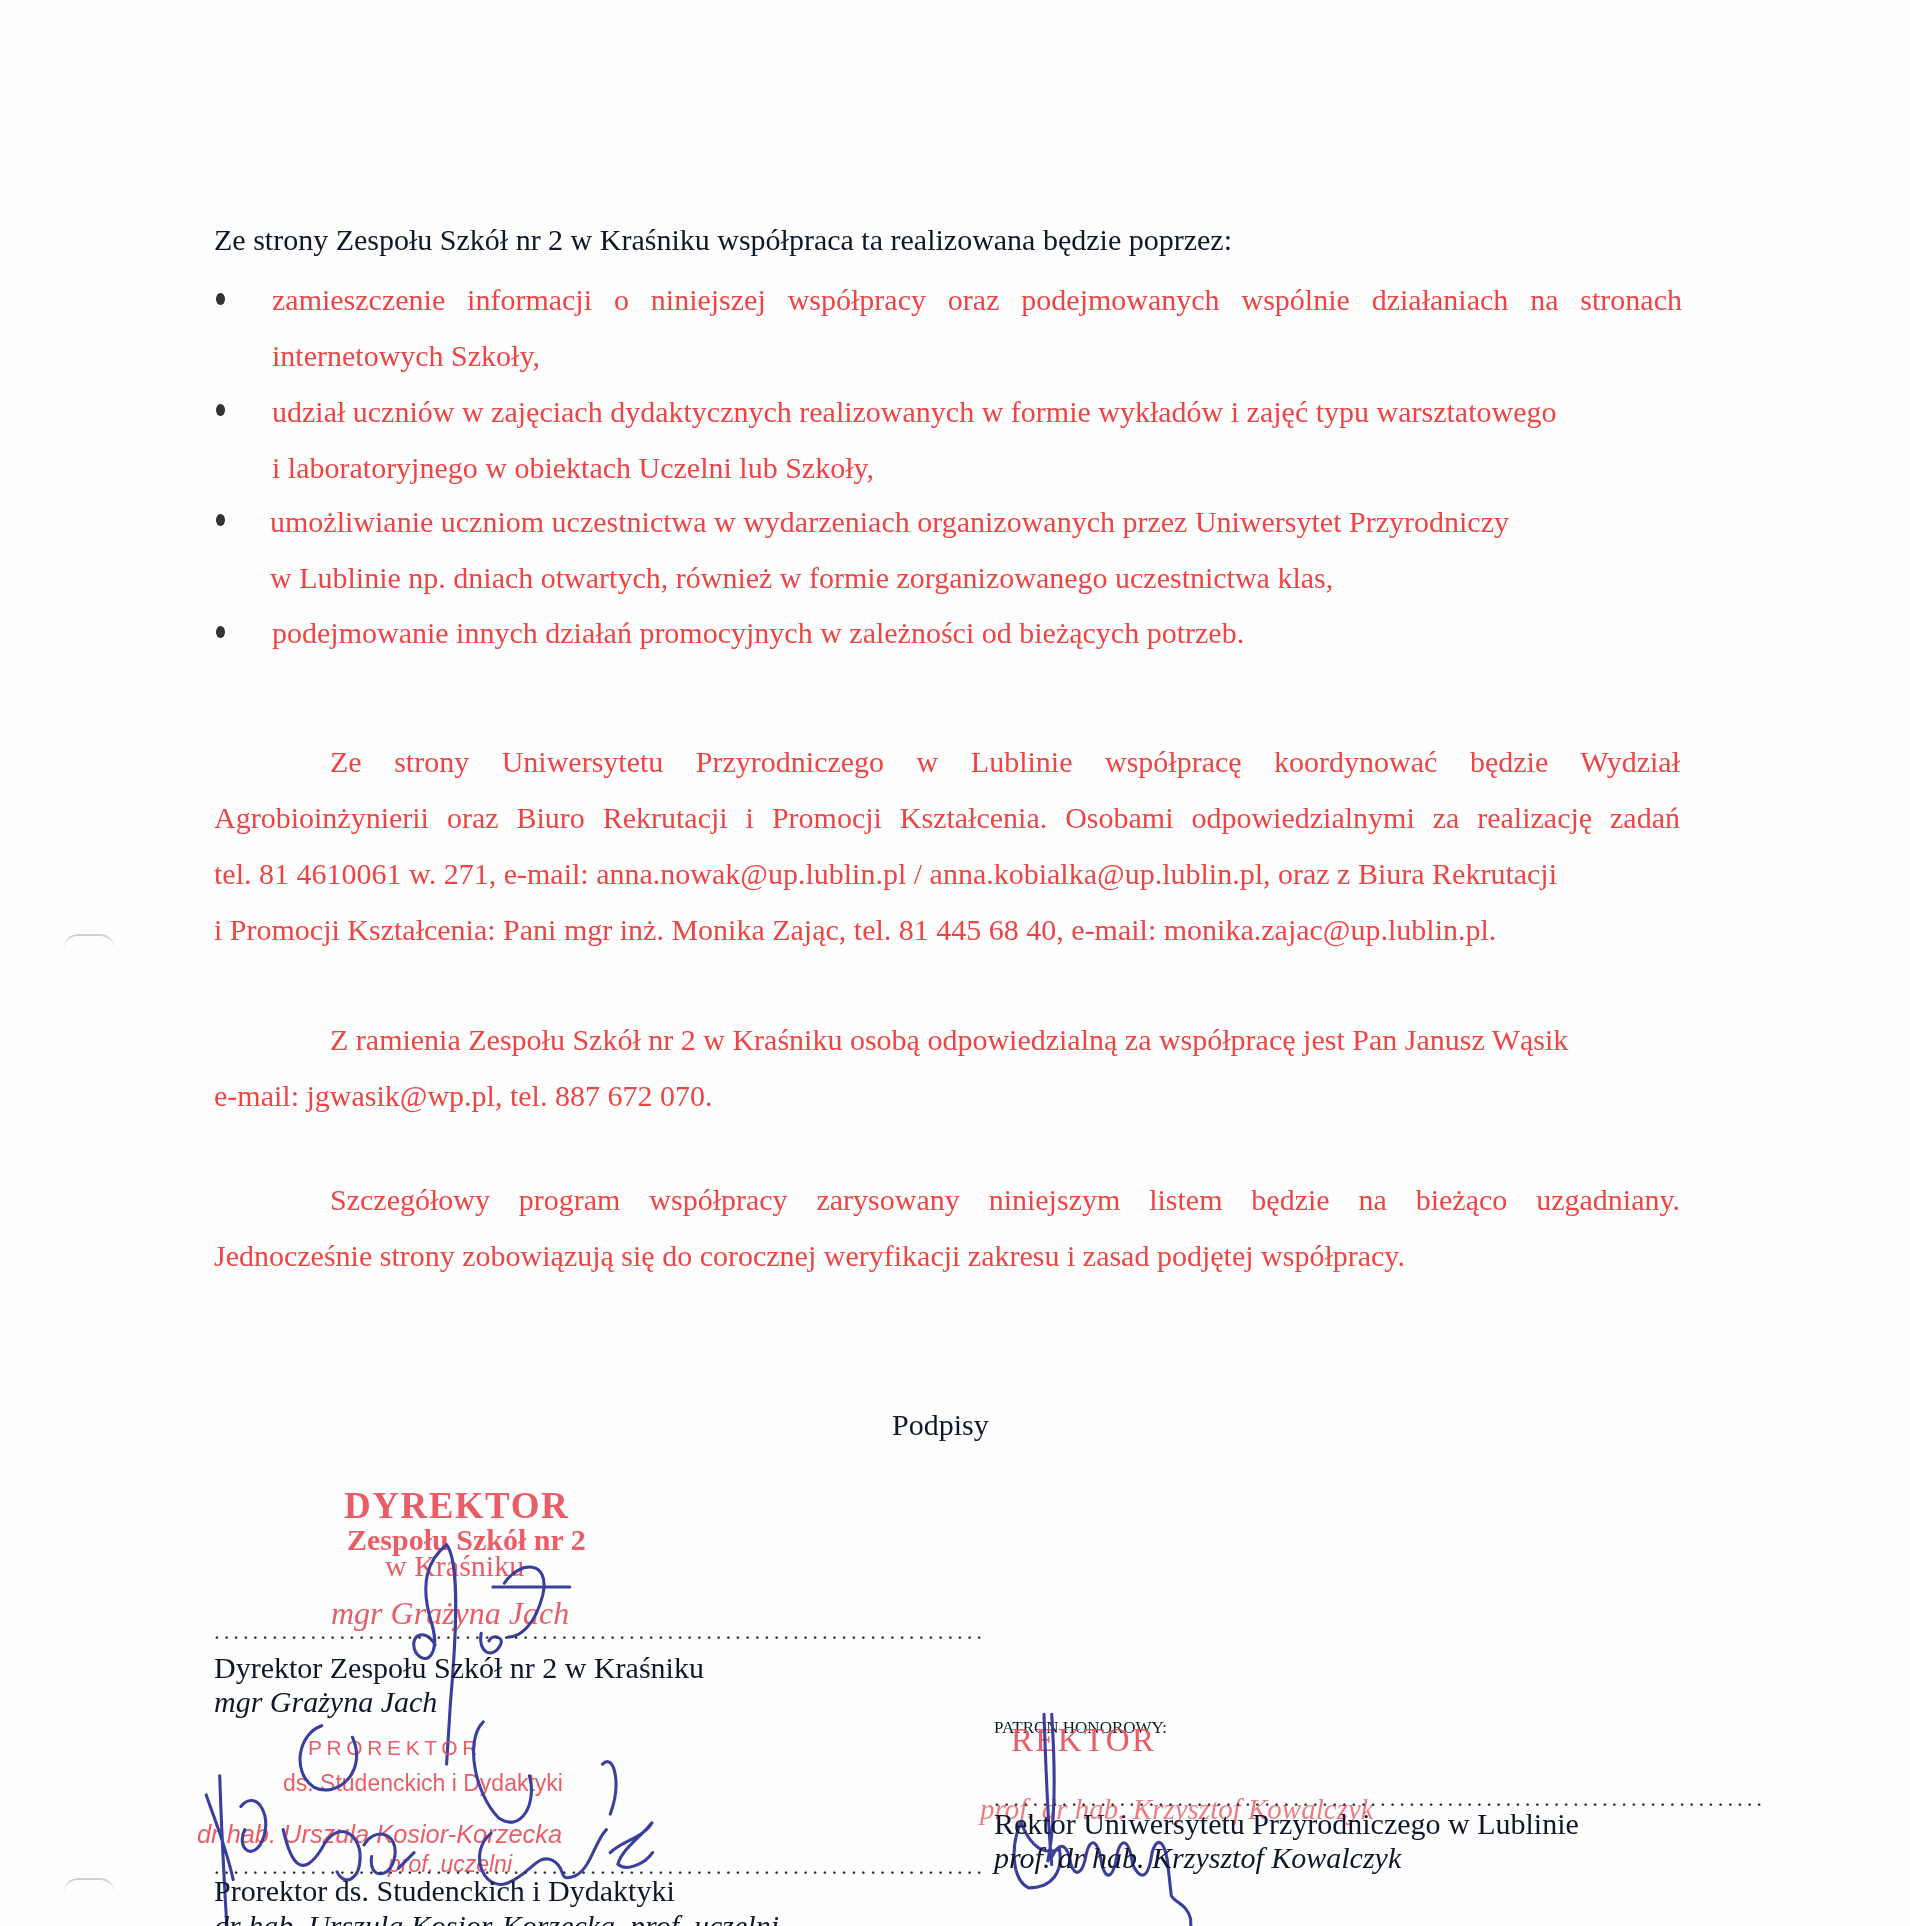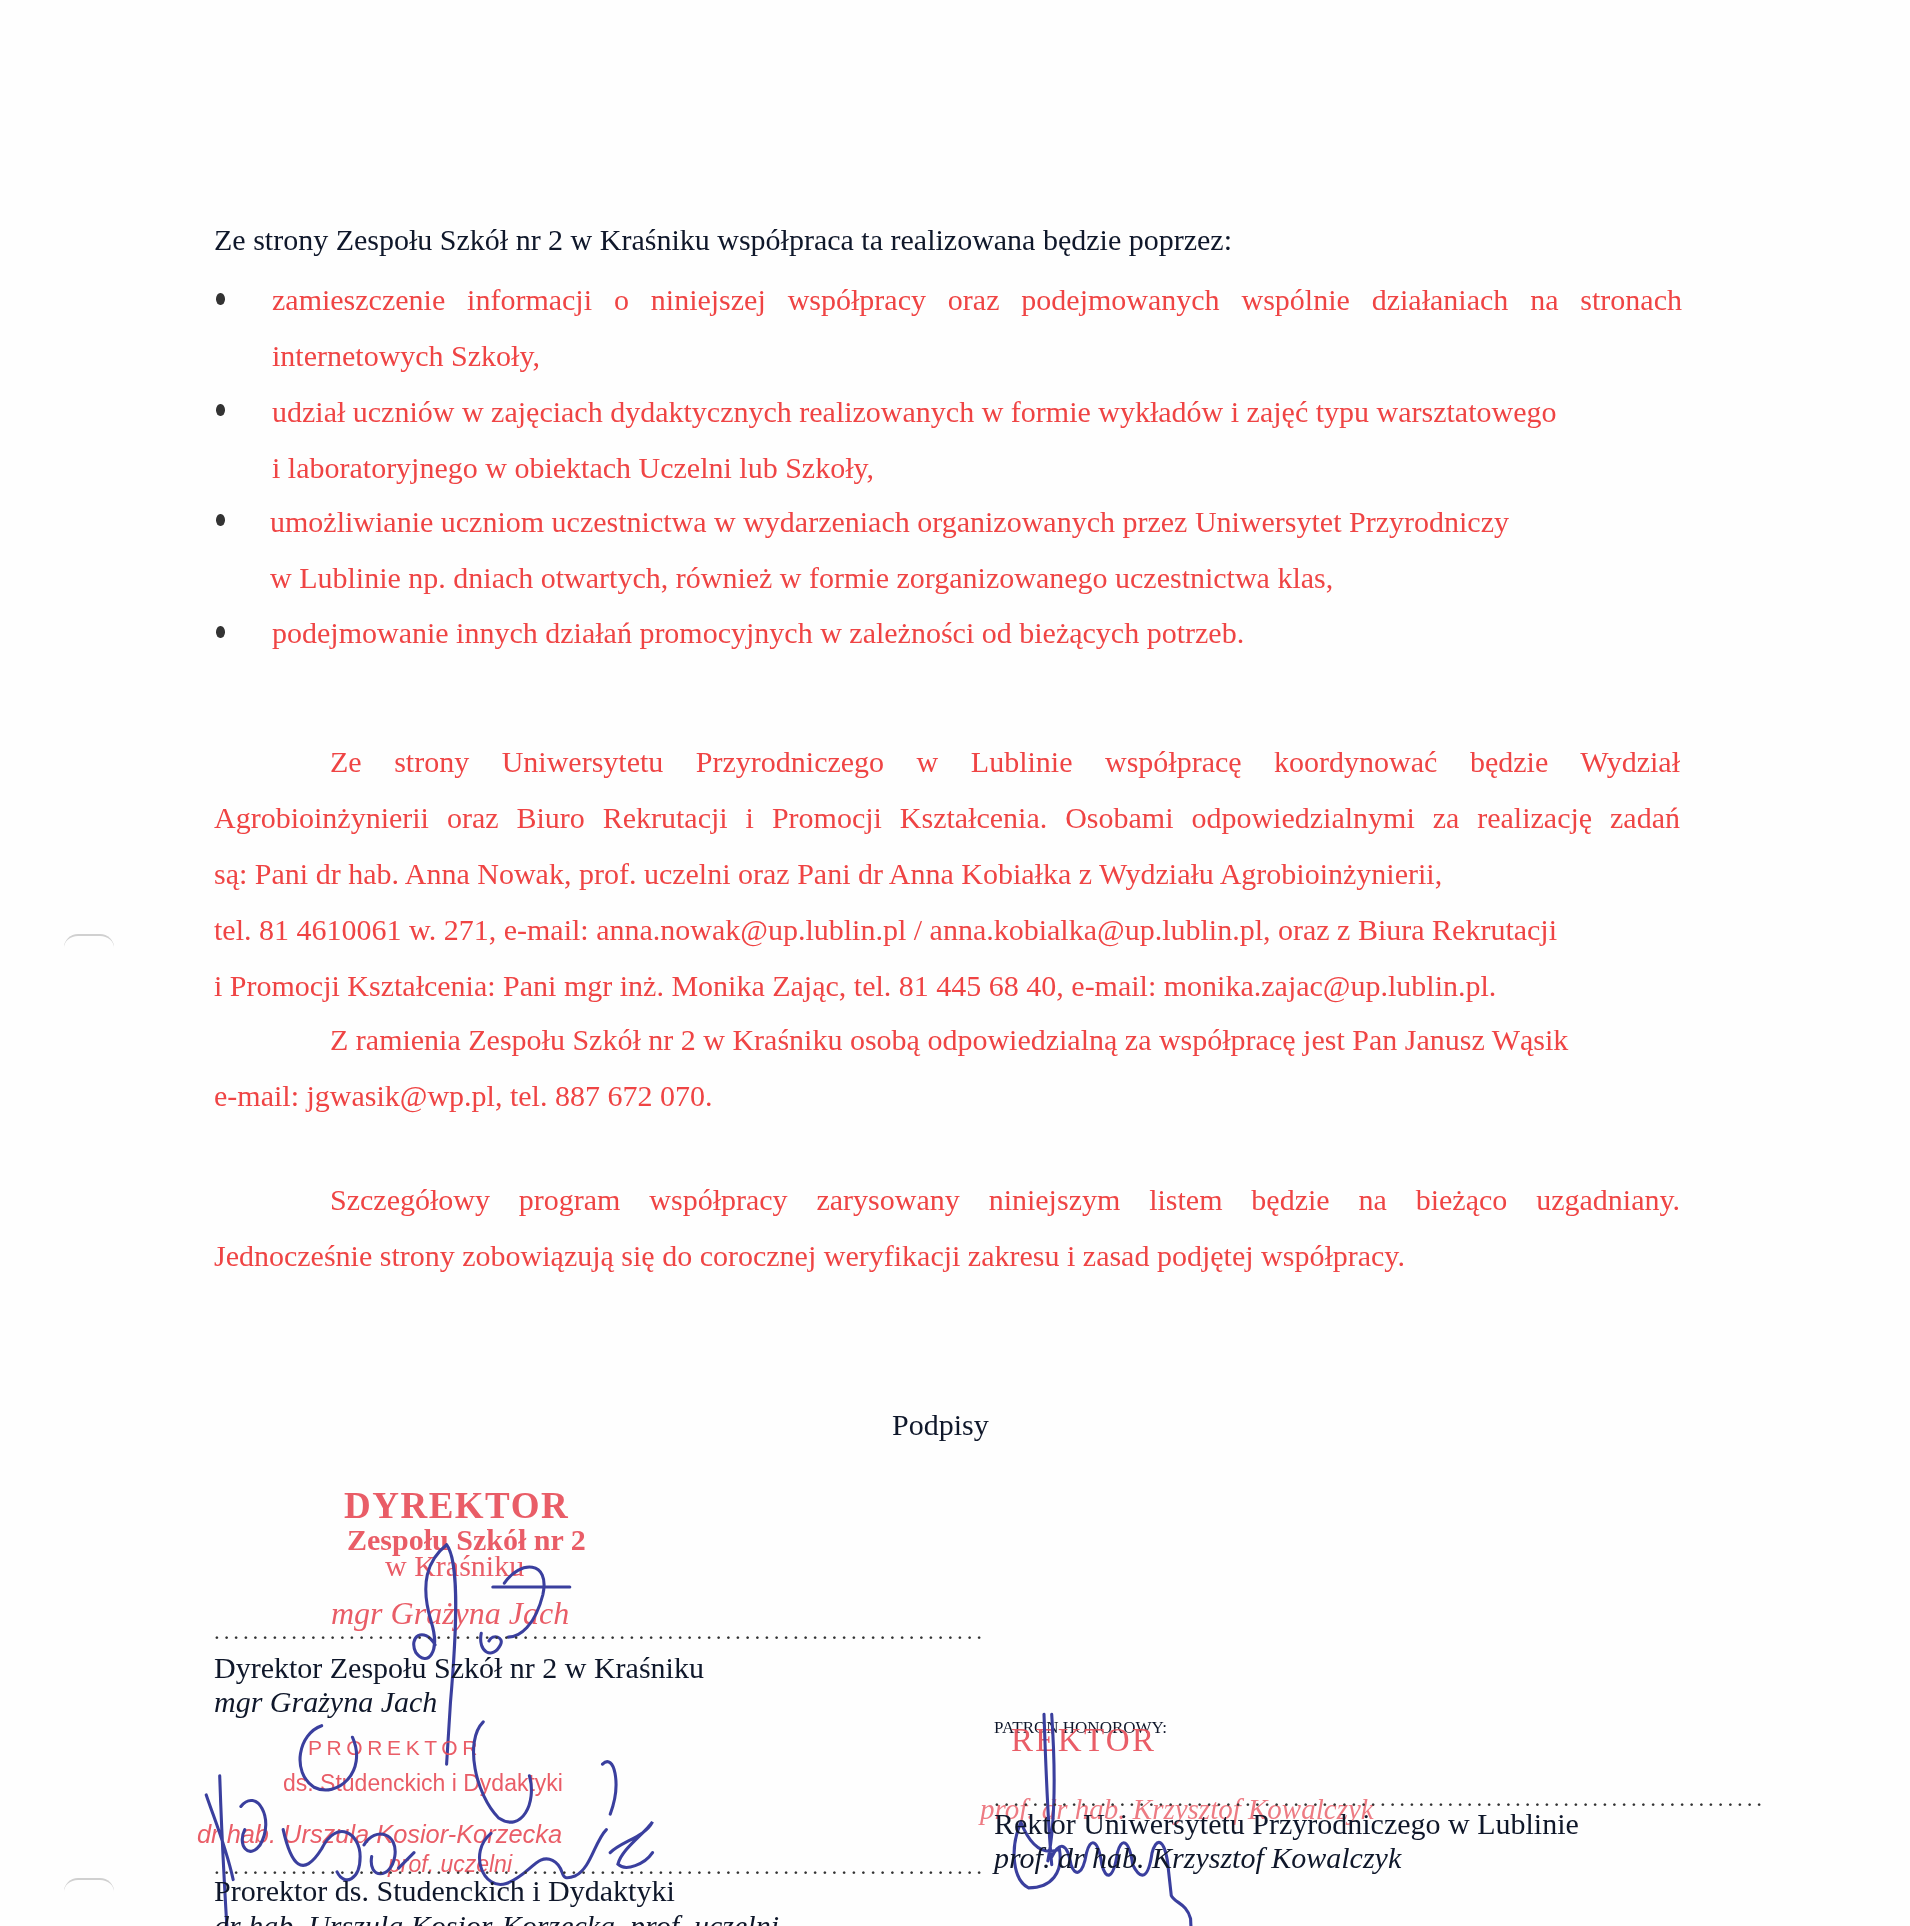--- a/index.html
+++ b/index.html
@@ -53,21 +53,20 @@
   </div>
 
   <div class="bullet-dot" style="left:216px; top:626px;"></div>
   <div class="just-wrap" style="left:272px; top:616px; width:1348px;">
     <span class="jline last">podejmowanie innych działań promocyjnych w zależności od bieżących potrzeb.</span>
   </div>
 
   <div class="just-wrap" style="left:214px; top:745px; width:1466px;">
     <span class="jline" style="padding-left:116px;">Ze strony Uniwersytetu Przyrodniczego w Lublinie współpracę koordynować będzie Wydział</span>
     <span class="jline">Agrobioinżynierii oraz Biuro Rekrutacji i Promocji Kształcenia. Osobami odpowiedzialnymi za realizację zadań</span>
-    <span class="jline last">są:  Pani dr hab. Anna Nowak, prof. uczelni oraz Pani dr Anna Kobiałka z Wydziału Agrobioinżynierii,</span>
     <span class="jline last">tel. 81 4610061 w. 271, e-mail: anna.nowak@up.lublin.pl / anna.kobialka@up.lublin.pl, oraz z Biura Rekrutacji</span>
     <span class="jline last">i Promocji Kształcenia: Pani mgr inż. Monika Zając, tel. 81 445 68 40, e-mail: monika.zajac@up.lublin.pl.</span>
   </div>
 
   <div class="just-wrap" style="left:214px; top:1023px; width:1466px;">
     <span class="jline last" style="padding-left:116px;">Z ramienia Zespołu Szkół nr 2 w Kraśniku osobą odpowiedzialną za współpracę jest Pan Janusz Wąsik</span>
     <span class="jline last">e-mail: jgwasik@wp.pl, tel. 887 672 070.</span>
   </div>
 
   <div class="just-wrap" style="left:214px; top:1183px; width:1466px;">

